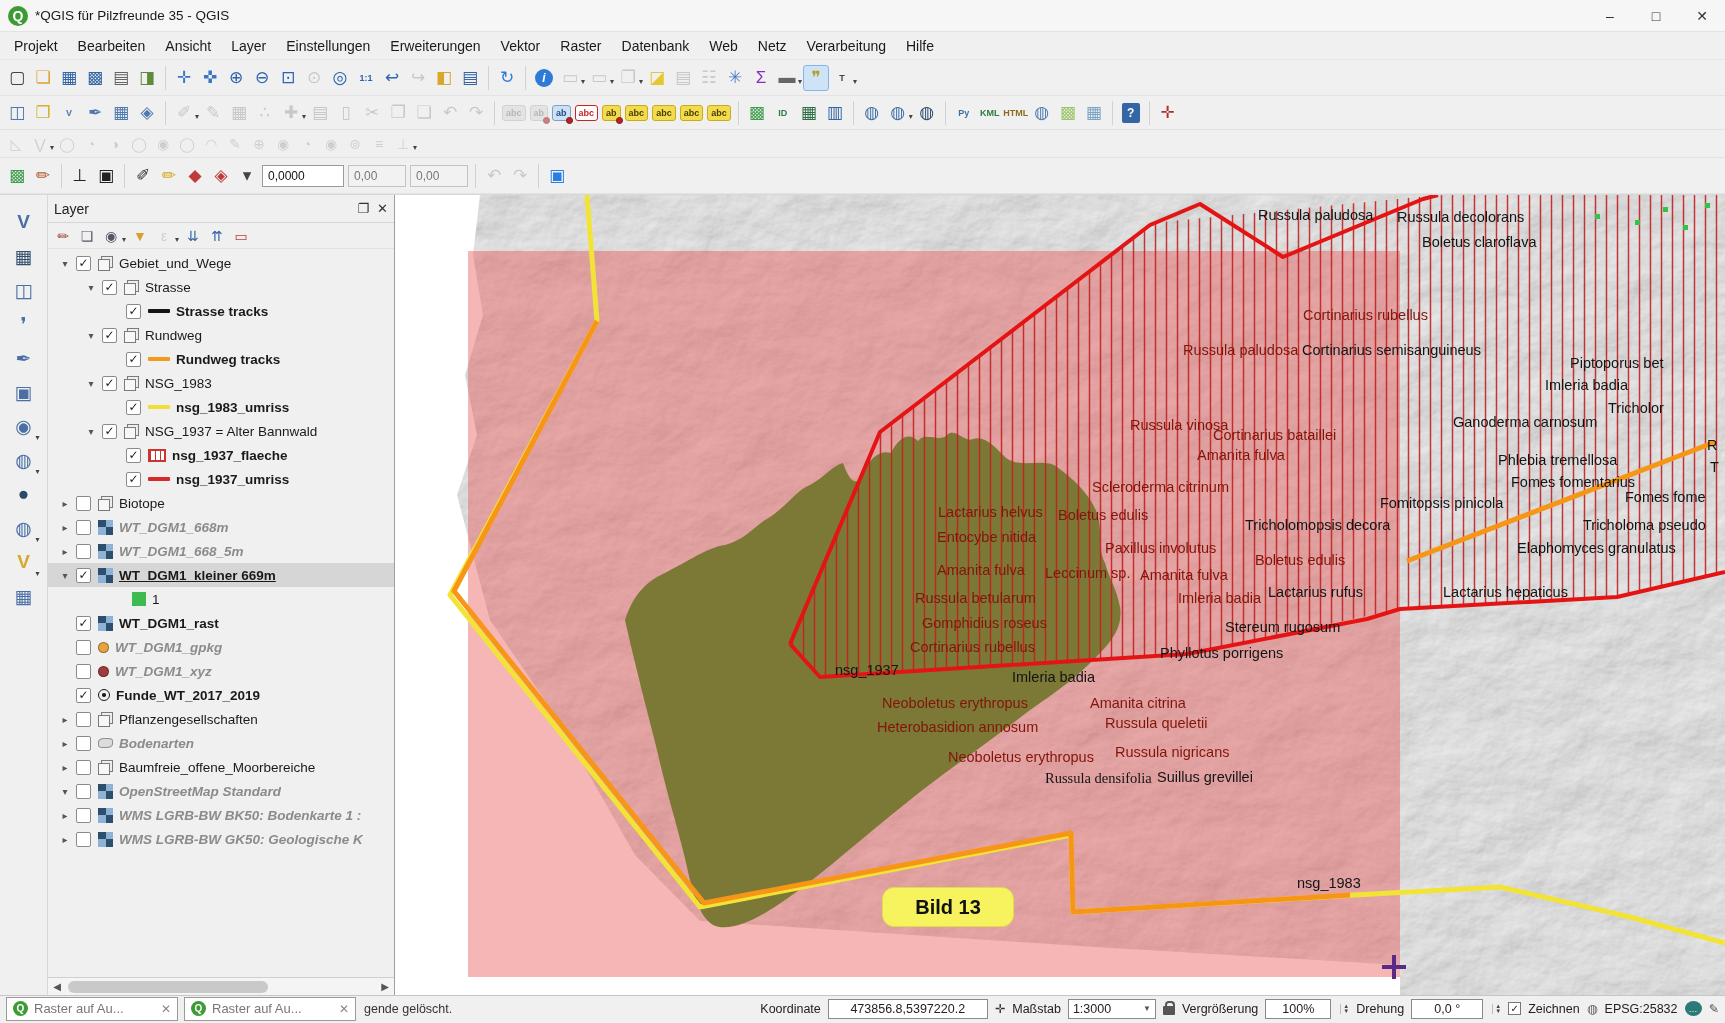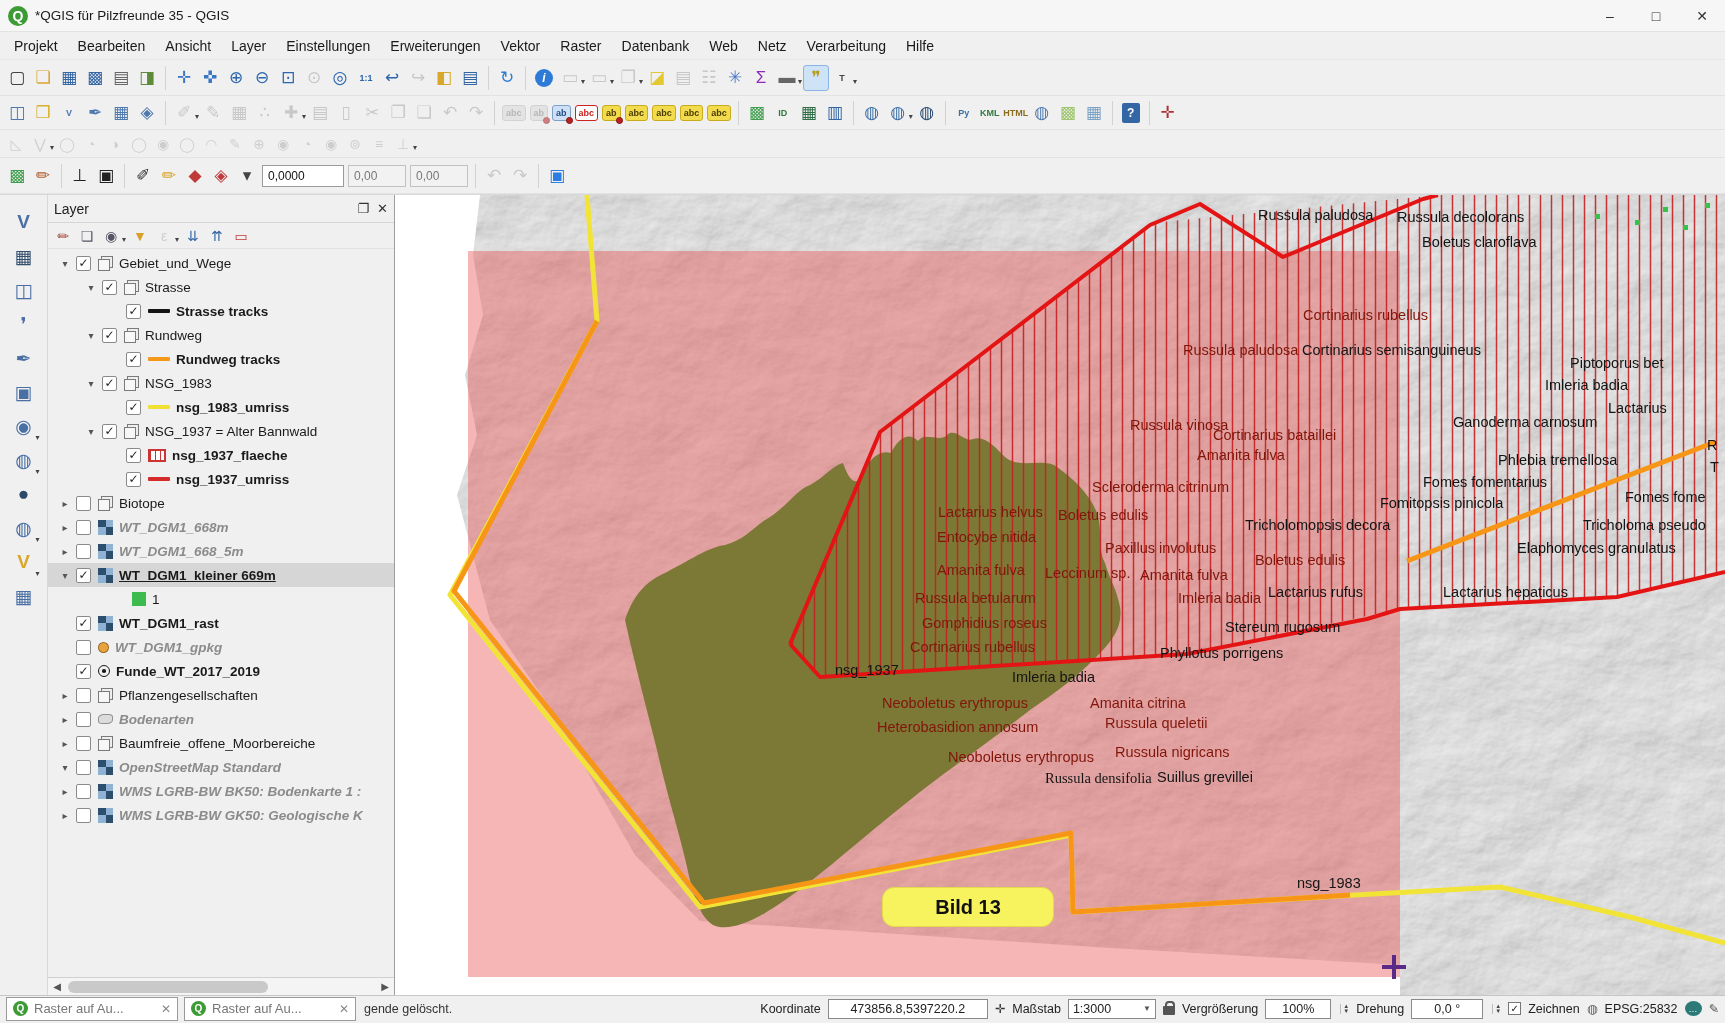--- a/index.html
+++ b/index.html
@@ -76,21 +76,21 @@
   .sarrow { width:18px; text-align:center; font-size:10px; color:#555; }
   .sthumb { height:12px; width:200px; background:#c9c9c9; border-radius:6px; margin-left:2px; }
 
   
   .canvas { position:relative; flex:1; overflow:hidden; background:#fff; }
   .canvas svg { position:absolute; left:0; top:0; }
   .mlbl { position:absolute; font-size:14.5px; white-space:nowrap; }
   .mlbl.lk { color:#141414; }
   .mlbl.lr { color:#82150a; }
   .speck { position:absolute; width:5px; height:5px; background:#35c24a; }
-  .badge { position:absolute; left:487px; top:692px; width:172px; height:40px; background:#f6f35f; border:1px solid #e0dc49; border-radius:12px; display:flex; align-items:center; justify-content:center; font-size:20px; font-weight:bold; color:#111; }
+  .badge { position:absolute; left:487px; top:692px; width:132px; height:40px; background:#f6f35f; border:1px solid #e0dc49; border-radius:12px; display:flex; align-items:center; justify-content:center; font-size:20px; font-weight:bold; color:#111; }
 
   
   .statusbar { height:26px; display:flex; align-items:center; background:#f0f0f0; border-top:1px solid #c6c6c6; padding:0 6px; font-size:12.5px; color:#222; gap:6px; }
   .stab { height:24px; width:172px; background:#fff; border:1px solid #9a9a9a; display:flex; align-items:center; padding:0 6px; gap:6px; color:#777; font-size:13px; }
   .stab .qlogo { width:15px; height:15px; font-size:10px; margin:0; }
   .stab .x { margin-left:auto; color:#888; font-size:12px; }
   .smsg { color:#333; font-size:12.5px; margin-left:2px; white-space:nowrap; }
   .sright { margin-left:auto; display:flex; align-items:center; gap:7px; }
   .sbox { height:20px; background:#fff; border:1px solid #8a8a8a; display:flex; align-items:center; justify-content:center; padding:0 4px; font-size:12.5px; }
   .spin { display:flex; flex-direction:column; font-size:6px; color:#444; line-height:5px; border-left:1px solid #bbb; padding-left:2px; margin-left:2px; }
@@ -445,20 +445,26 @@
           <span class="tlabel b">WT_DGM1_rast</span>
         </div>
         <div class="trow" style="padding-left: 6px;">
           <span class="texp"></span>
           <span class="cb"></span>
           <span class="sw-dot" style="background: rgb(232, 163, 61);"></span>
           <span class="tlabel i">WT_DGM1_gpkg</span>
         </div>
         <div class="trow" style="padding-left: 6px;">
           <span class="texp"></span>
+          <span class="cb"></span>
+          <span class="sw-dot" style="background: rgb(160, 60, 60);"></span>
+          <span class="tlabel i">WT_DGM1_xyz</span>
+        </div>
+        <div class="trow" style="padding-left: 6px;">
+          <span class="texp"></span>
           <span class="cb">✓</span>
           <span class="sw-circledot"></span>
           <span class="tlabel b">Funde_WT_2017_2019</span>
         </div>
         <div class="trow" style="padding-left: 6px;">
           <span class="texp">▸</span>
           <span class="cb"></span>
           <span class="ico-group"></span>
           <span class="tlabel">Pflanzengesellschaften</span>
         </div>
@@ -559,28 +565,28 @@
     </svg>
     <div id="map-labels">
         <div class="mlbl lk" style="left: 863px; top: 12px;">Russula paludosa</div>
         <div class="mlbl lk" style="left: 1002px; top: 14px;">Russula decolorans</div>
         <div class="mlbl lk" style="left: 1027px; top: 39px;">Boletus claroflava</div>
         <div class="mlbl lr" style="left: 908px; top: 112px;">Cortinarius rubellus</div>
         <div class="mlbl lr" style="left: 788px; top: 147px;">Russula paludosa</div>
         <div class="mlbl lk" style="left: 907px; top: 147px;">Cortinarius semisanguineus</div>
         <div class="mlbl lk" style="left: 1175px; top: 160px;">Piptoporus bet</div>
         <div class="mlbl lk" style="left: 1150px; top: 182px;">Imleria badia</div>
-        <div class="mlbl lk" style="left: 1213px; top: 205px;">Lactarius</div>
+        <div class="mlbl lk" style="left: 1213px; top: 205px;">Tricholor</div>
         <div class="mlbl lr" style="left: 735px; top: 222px; text-align: right;">Russula vinosa</div>
         <div class="mlbl lr" style="left: 818px; top: 232px;">Cortinarius bataillei</div>
         <div class="mlbl lr" style="left: 802px; top: 252px;">Amanita fulva</div>
         <div class="mlbl lk" style="left: 1058px; top: 219px;">Ganoderma carnosum</div>
         <div class="mlbl lk" style="left: 1103px; top: 257px;">Phlebia tremellosa</div>
         <div class="mlbl lr" style="left: 697px; top: 284px;">Scleroderma citrinum</div>
-        <div class="mlbl lk" style="left: 1028px; top: 279px;">Fomes fomentarius</div>
+        <div class="mlbl lk" style="left: 1116px; top: 279px;">Fomes fomentarius</div>
         <div class="mlbl lk" style="left: 985px; top: 300px;">Fomitopsis pinicola</div>
         <div class="mlbl lk" style="left: 1230px; top: 294px;">Fomes fome</div>
         <div class="mlbl lr" style="left: 543px; top: 309px;">Lactarius helvus</div>
         <div class="mlbl lr" style="left: 663px; top: 312px;">Boletus edulis</div>
         <div class="mlbl lk" style="left: 850px; top: 322px;">Tricholomopsis decora</div>
         <div class="mlbl lk" style="left: 1188px; top: 322px;">Tricholoma pseudo</div>
         <div class="mlbl lr" style="left: 542px; top: 334px;">Entocybe nitida</div>
         <div class="mlbl lr" style="left: 710px; top: 345px;">Paxillus involutus</div>
         <div class="mlbl lr" style="left: 860px; top: 357px;">Boletus edulis</div>
         <div class="mlbl lk" style="left: 1122px; top: 345px;">Elaphomyces granulatus</div>

